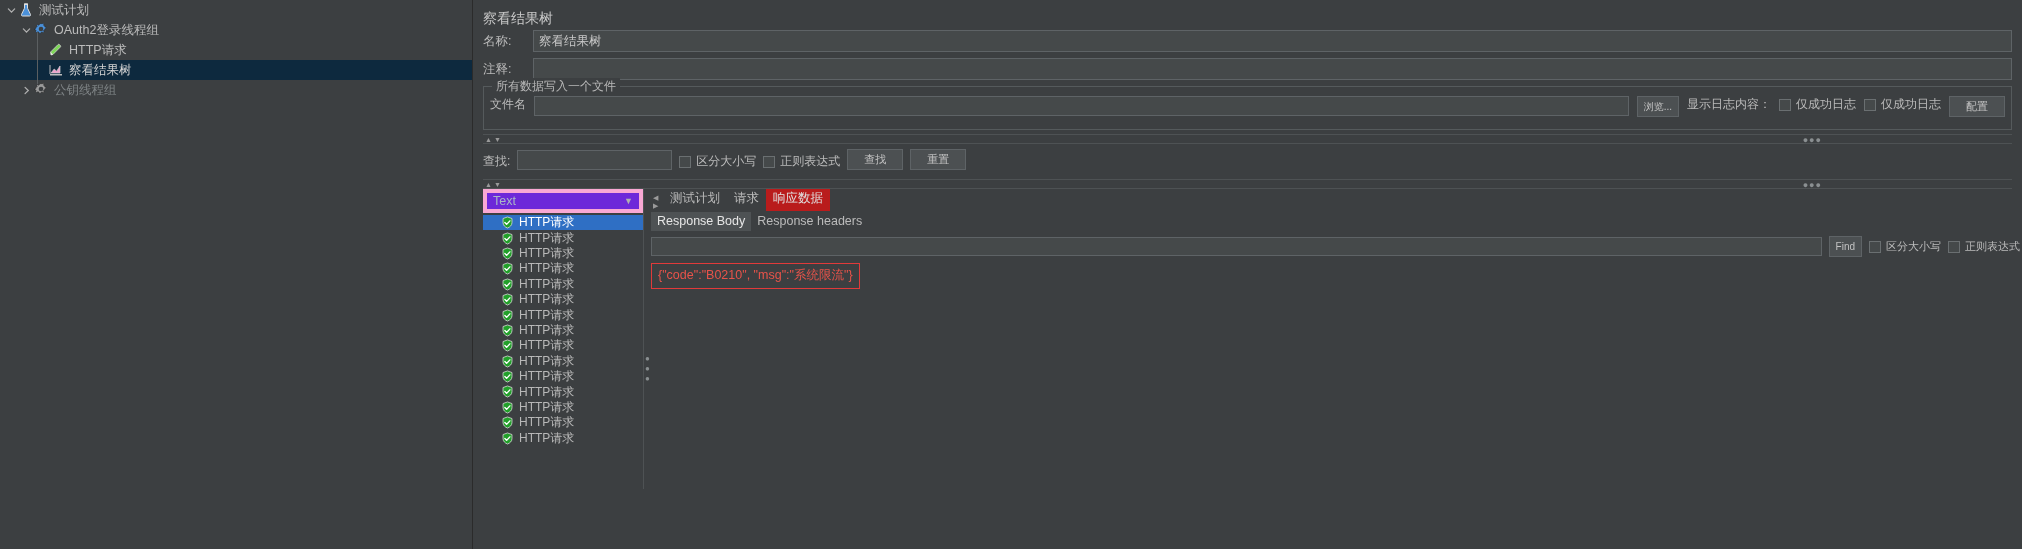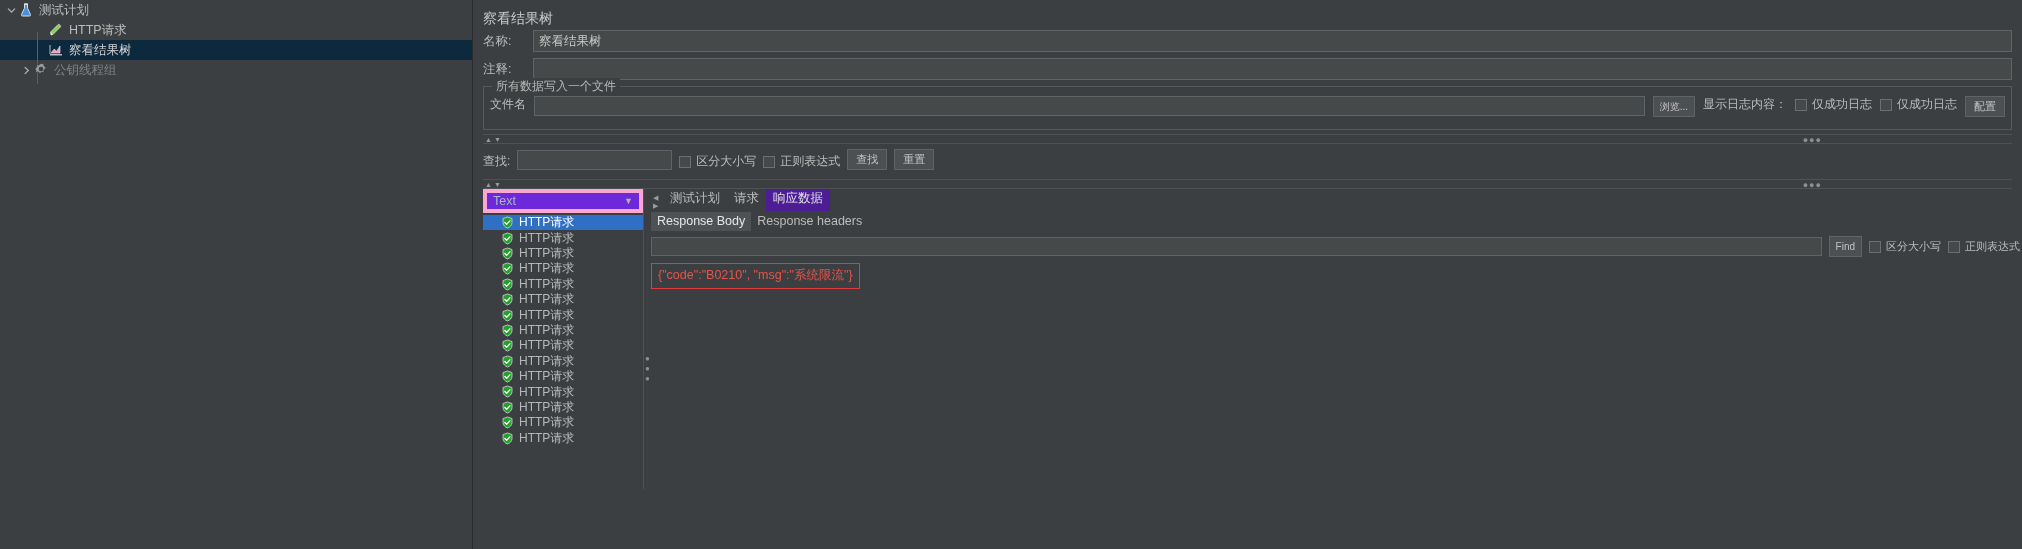--- a/index.html
+++ b/index.html
@@ -115,21 +115,21 @@
     color: #b8b8b8;
     z-index: 2;
   }
   .gbrow { display: flex; align-items: flex-start; gap: 8px; }
   .btn {
     background: #4c5052;
     border: 1px solid #5e6366;
     color: #c2c2c2;
     font-size: 11px;
     height: 21px;
-    padding: 0 8px;
+    padding: 0 16px;
     cursor: pointer;
     font-family: "Liberation Sans", sans-serif;
     white-space: nowrap;
   }
   .btn.small { font-size: 10px; padding: 0 6px; }
   .cklabel {
     display: inline-flex;
     align-items: center;
     gap: 5px;
     font-size: 12px;
@@ -187,21 +187,21 @@
     width: 10px; height: 22px; color: #9a9a9a; font-size: 7px; line-height: 8px;
     padding-top: 3px;
   }
   .tab {
     font-size: 12.5px;
     color: #bbbbbb;
     padding: 3px 7px 4px 7px;
     cursor: pointer;
     white-space: nowrap;
   }
-  .tab.active { background: #4c1d95; color: #e0e0e0; }
+  .tab.active { background: #b91c1c; color: #e0e0e0; }
 
   
   .content-split {
     display: flex;
     height: 300px;
     margin: 0 0 0 10px;
   }
 
   
   .leftcol { width: 160px; flex: 0 0 160px; }
@@ -288,20 +288,33 @@
         <span class="arrow">
           <svg width="9" height="9" viewBox="0 0 10 10">
             <path d="M1.5 3.2L5 6.8l3.5-3.6" fill="none" stroke="#b0b0b0" stroke-width="1.4" stroke-linecap="round"></path>
           </svg>
         </span>
         <span class="tico"><svg width="16" height="16" viewBox="0 0 16 16">
             <path d="M6.5 2h3v4.2l3 6.3a1 1 0 0 1-.9 1.5H4.4a1 1 0 0 1-.9-1.5l3-6.3z" fill="#4a90d9" stroke="#dcdcdc" stroke-width="1"></path>
             <rect x="6" y="1.5" width="4" height="1.4" fill="#e0e0e0"></rect>
           </svg></span>
         <span class="tlabel">测试计划</span>
+      </div>
+      <div class="tree-row">
+        <span class="indent" style="width: 15px;"></span>
+        <span class="arrow">
+          <svg width="9" height="9" viewBox="0 0 10 10">
+            <path d="M1.5 3.2L5 6.8l3.5-3.6" fill="none" stroke="#b0b0b0" stroke-width="1.4" stroke-linecap="round"></path>
+          </svg>
+        </span>
+        <span class="tico"><svg width="16" height="16" viewBox="0 0 16 16">
+            <path d="M8 1.4l1.1.5.9-.8 1 1-.5 1.1 1.2.5.2 1.3 1.3.2v1.4l-1.3.2-.2 1.3-1.2.5.5 1.1-1 1-.9-.8-1.1.5-.6 1.2-1.3-.4-.4-1.2-1.2-.2-.8.9-1-1 .5-1.1-1.2-.5-.2-1.3L1.5 8V6.6l1.3-.2.2-1.3 1.2-.5-.5-1.1 1-1 .9.8L6.7 2z" fill="#4a90d9" stroke="#2b2b2b" stroke-width=".6"></path>
+            <circle cx="8" cy="7" r="2.3" fill="#3c3f41"></circle>
+          </svg></span>
+        <span class="tlabel">OAuth2登录线程组</span>
       </div>
       <div class="tree-row">
         <span class="indent" style="width: 30px;"></span>
         <span class="arrow none"></span>
         <span class="tico"><svg width="16" height="16" viewBox="0 0 16 16">
             <path d="M3 13l2-.6 7.3-7.3a1.2 1.2 0 0 0 0-1.7l-.7-.7a1.2 1.2 0 0 0-1.7 0L2.6 10z" fill="#7ed957" stroke="#cfcfcf" stroke-width=".8"></path>
             <path d="M2.6 10L3 13l2-.6z" fill="#e8e8e8"></path>
           </svg></span>
         <span class="tlabel">HTTP请求</span>
       </div>

